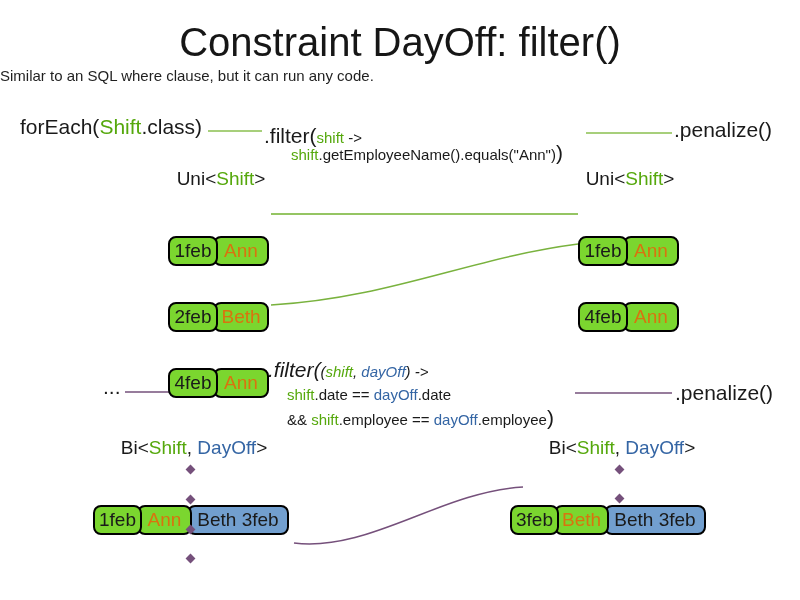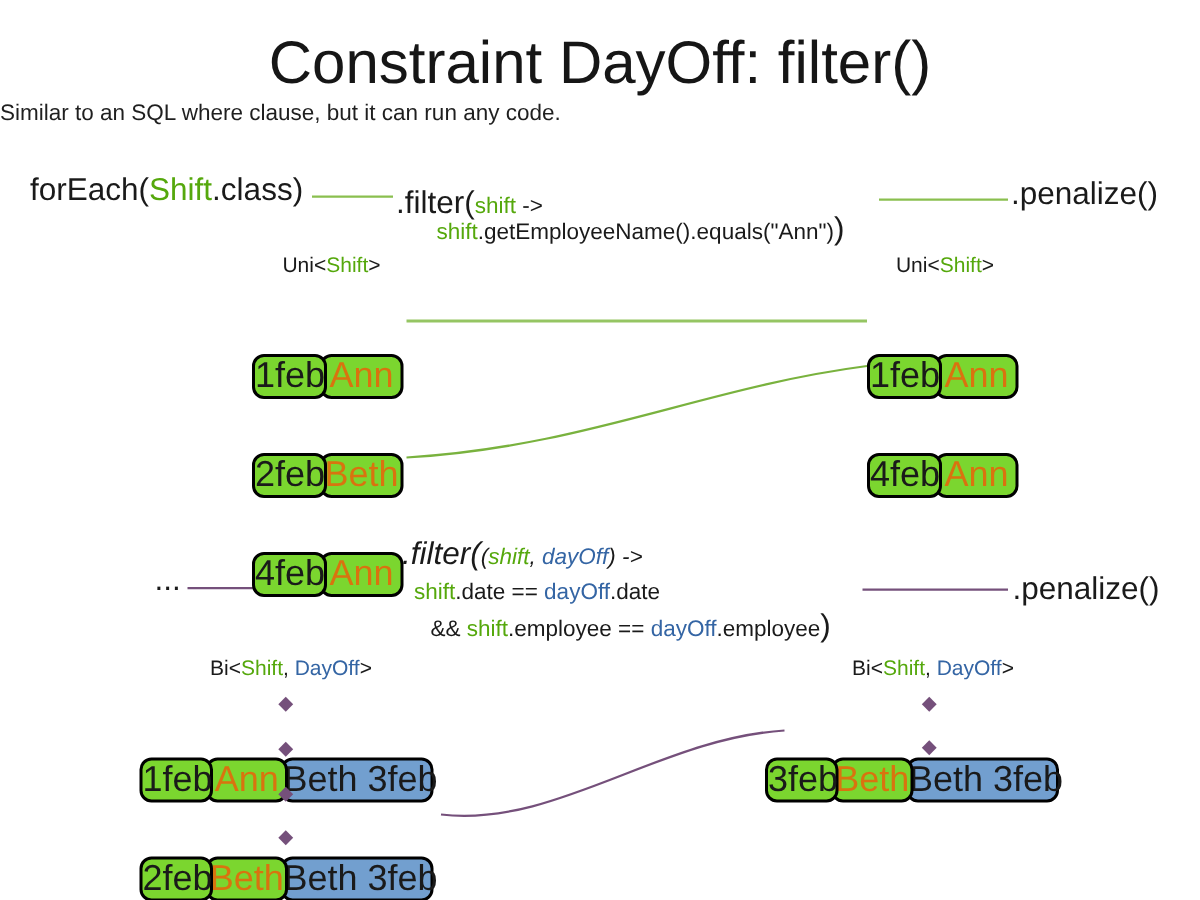--- a/index.html
+++ b/index.html
@@ -7,24 +7,24 @@
          font-family:"Liberation Sans","DejaVu Sans",sans-serif;color:#1a1a1a;}
   .abs{position:absolute;white-space:pre;}
   svg.connectors{position:absolute;left:0;top:0;z-index:0;}
   .layer{position:relative;z-index:1;}
   .title{left:0;top:20px;width:800px;text-align:center;font-size:40px;color:#161616;}
   .subtitle{left:0;top:67px;width:800px;font-size:15px;color:#1f1f1f;}
   .code-big{font-size:21px;}
   .code-small{font-size:15px;}
   .green{color:#55a80c;}
   .blue{color:#3465a4;}
-  .hdr{font-size:14px;text-align:center;}
+  .hdr{font-size:19px;text-align:center;}
   .trow{height:30px;}
   .cell{display:inline-block;box-sizing:border-box;height:30px;line-height:25px;
-        border:2px solid #000;border-radius:8px;text-align:center;font-size:24px;
+        border:2px solid #000;border-radius:8px;text-align:center;font-size:19px;
         vertical-align:top;background:#7bd62f;}
   .cell.date{width:50px;position:relative;z-index:3;}
   .cell.name{width:56px;margin-left:-5px;color:#d9730f;position:relative;z-index:2;}
   .cell.dayoff{width:102px;margin-left:-5px;background:#729fcf;position:relative;z-index:1;}
   .btable .cell.date{width:49px;}
   .btable .cell.name{width:55px;}
   .diamond{position:absolute;width:7px;height:7px;background:#75507b;
            transform:rotate(45deg);z-index:4;}
 </style>
 </head>
@@ -66,32 +66,31 @@
 
     <div class="abs" style="left:578px;top:200px;">
       <div class="trow"><span class="cell date">1feb</span><span class="cell name">Ann</span></div>
       <div class="trow"><span class="cell date">4feb</span><span class="cell name">Ann</span></div>
     </div>
 
     <div class="abs code-big" style="left:103px;top:375px;">...</div>
 
     <div class="abs code-big" style="left:268px;top:358px;font-style:italic;"><span>.filter(</span><span class="code-small">(</span><span class="code-small green">shift</span><span class="code-small">, </span><span class="code-small blue">dayOff</span><span class="code-small">) -&gt;</span></div>
 
-    <div class="abs code-small" style="left:276px;top:386px;"><span class="green">shift</span><span>.date == </span><span class="blue">dayOff</span><span>.date</span></div>
+    <div class="abs code-small" style="left:287px;top:386px;"><span class="green">shift</span><span>.date == </span><span class="blue">dayOff</span><span>.date</span></div>
 
     <div class="abs code-small" style="left:287px;top:406px;"><span>&amp;&amp; </span><span class="green">shift</span><span>.employee == </span><span class="blue">dayOff</span><span>.employee</span><span class="code-big">)</span></div>
 
     <div class="abs code-big" style="left:675px;top:381px;">.penalize()</div>
 
     <div class="abs hdr" style="left:95px;top:437px;width:198px;"><span>Bi&lt;</span><span class="green">Shift</span><span>, </span><span class="blue">DayOff</span><span>&gt;</span></div>
     <div class="abs hdr" style="left:522px;top:437px;width:200px;"><span>Bi&lt;</span><span class="green">Shift</span><span>, </span><span class="blue">DayOff</span><span>&gt;</span></div>
 
     <div class="abs btable" style="left:93px;top:469px;">
       <div class="trow"><span class="cell date">1feb</span><span class="cell name">Ann</span><span class="cell dayoff">Beth 3feb</span></div>
-      <div class="trow"><span class="cell date">2feb</span><span class="cell name">Beth</span><span class="cell dayoff">Beth 3feb</span></div>
       
     </div>
 
     <div class="abs btable" style="left:510px;top:469px;">
       <div class="trow"><span class="cell date">3feb</span><span class="cell name">Beth</span><span class="cell dayoff">Beth 3feb</span></div>
     </div>
 
     <div class="diamond" style="left:187px;top:466px;"></div>
     <div class="diamond" style="left:187px;top:496px;"></div>
     <div class="diamond" style="left:187px;top:526px;"></div>

